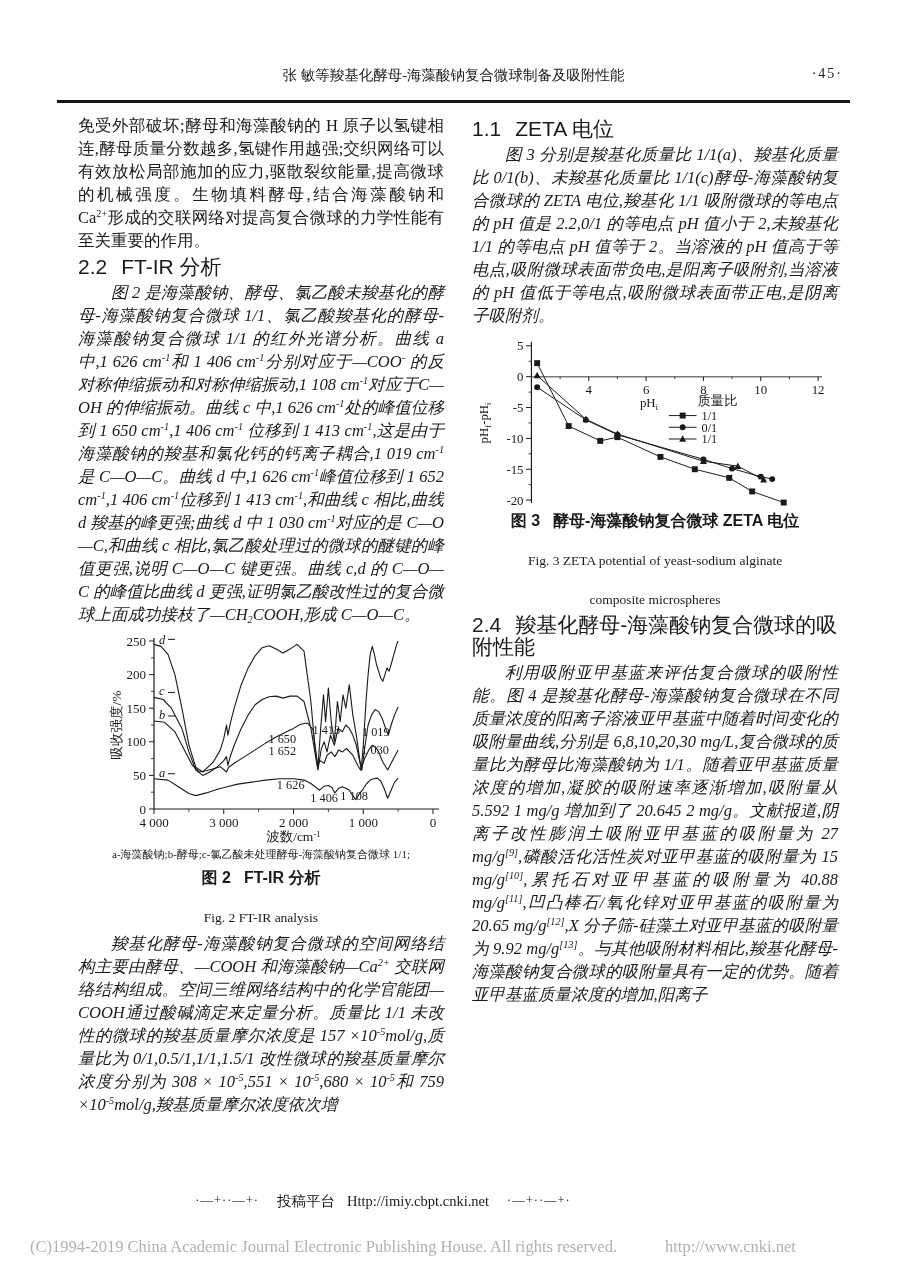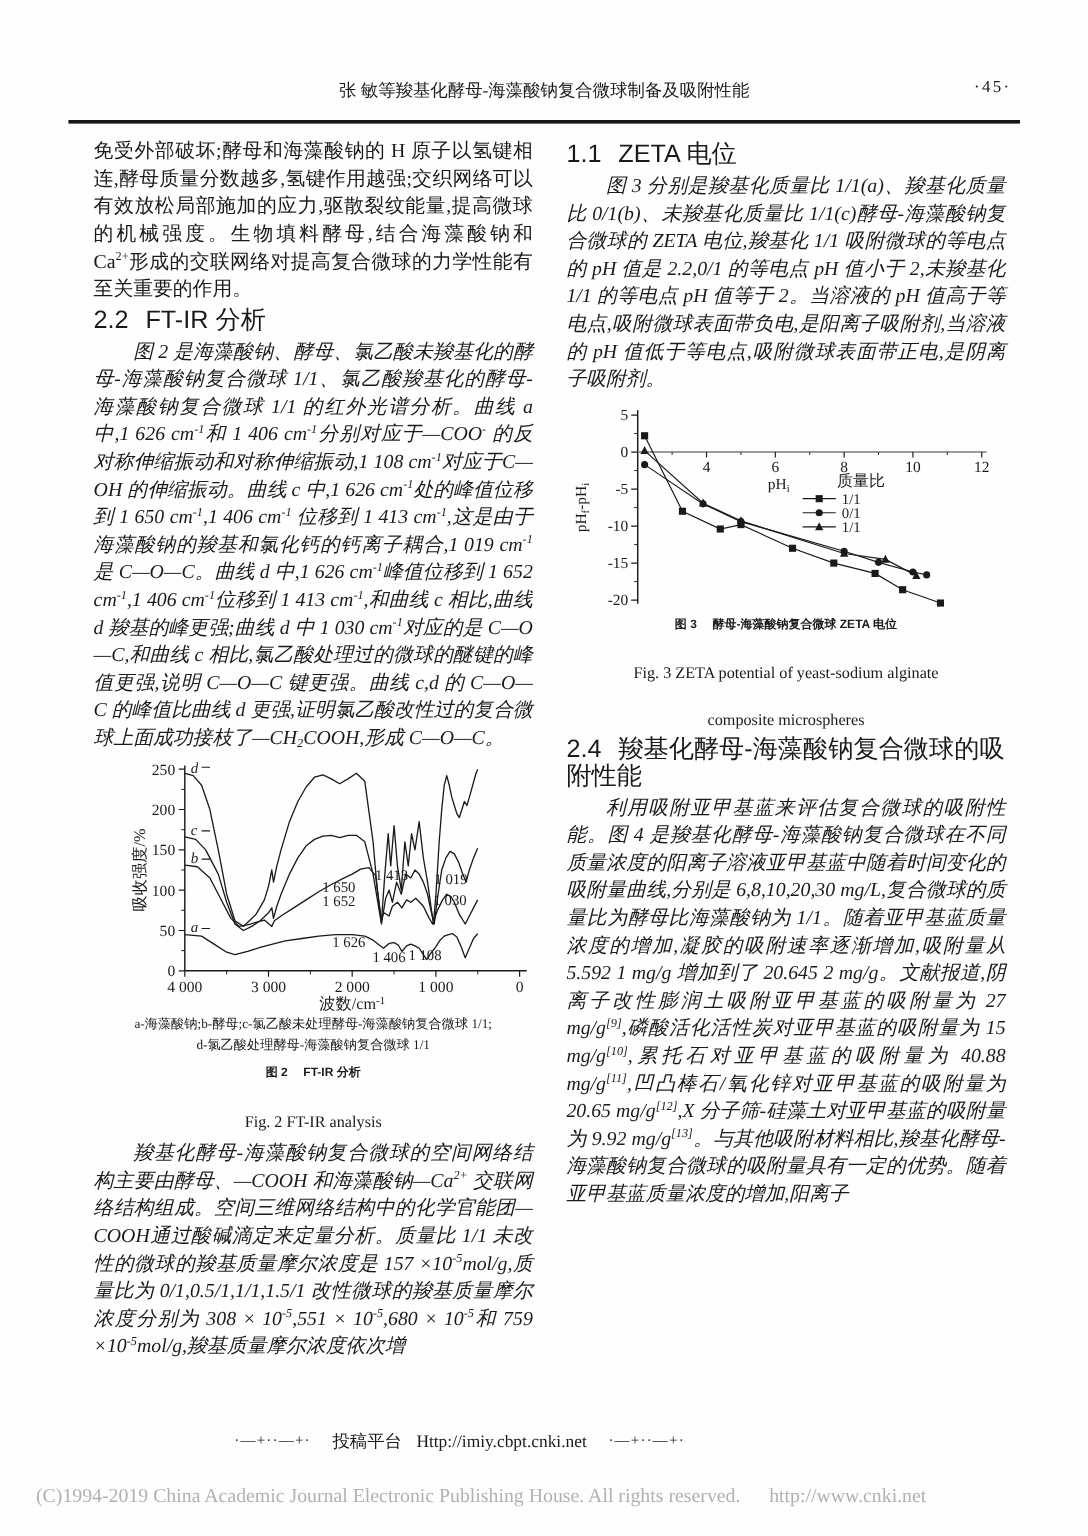--- a/index.html
+++ b/index.html
@@ -20,34 +20,34 @@
          font-family:"Liberation Sans","DejaVu Sans",sans-serif;}
   h3.sec .num{margin-right:14px;}
   sup,sub{line-height:0;font-size:0.62em;}
   sup{vertical-align:0.6em;}
   sub{vertical-align:-0.25em;}
   
   .figure{text-align:center;margin:7px 0 5px;}
   .figure svg{display:block;margin:0 auto;}
   #ftir-chart{margin-left:30px;}
   .fig-note{font-size:11px;line-height:17px;}
-  .fig-title-zh{font-size:10px;font-weight:700;margin-top:5px;line-height:20px;
+  .fig-title-zh{font-size:16px;font-weight:700;margin-top:5px;line-height:20px;
                 font-family:"Liberation Sans","DejaVu Sans",sans-serif;}
   .fig-title-zh .capgap{display:inline-block;width:13px;}
   .fig-title-en{font-size:13.5px;line-height:18px;margin-top:21px;}
   .after-fig{margin-top:10px;}
   svg{font-family:"Liberation Serif","DejaVu Serif",serif;}
   svg text{fill:#1a1a1a;}
   
   .footer{position:absolute;top:1192px;left:0;width:766px;text-align:center;font-size:14.5px;}
   .footer .deco{font-size:12.5px;letter-spacing:1px;position:relative;top:-2px;color:#222;}
   .footer .label{margin:0 12px 0 18px;}
   .footer .url{margin-right:18px;}
   .copyright{position:absolute;top:1237px;left:30px;font-size:16.5px;color:#b1b1b4;white-space:nowrap;}
-  .copyright .curl{margin-left:24px;}
+  .copyright .curl{margin-left:48px;}
 </style>
 </head>
 <body>
 
 <div class="page">
 
   <div class="header">
     <div class="header-center">
       <span class="header-authors">张  敏等</span><span>羧基化酵母-海藻酸钠复合微球制备及吸附性能</span>
     </div>
@@ -114,21 +114,20 @@
             <text x="174.34" y="110.144" text-anchor="middle" font-size="12.3">1 650</text>
             <text x="174.34" y="122.24000000000001" text-anchor="middle" font-size="12.3">1 652</text>
             <text x="218.2825" y="100.736" text-anchor="middle" font-size="12.3">1 413</text>
             <text x="267.805" y="103.424" text-anchor="middle" font-size="12.3">1 019</text>
             <text x="267.10749999999996" y="120.896" text-anchor="middle" font-size="12.3">1 030</text>
             <text x="182.71" y="155.84" text-anchor="middle" font-size="12.3">1 626</text>
             <text x="216.19" y="168.608" text-anchor="middle" font-size="12.3">1 406</text>
             <text x="246.1825" y="167.264" text-anchor="middle" font-size="12.3">1 108</text>
           </svg>
         <div class="fig-note">a-海藻酸钠;b-酵母;c-氯乙酸未处理酵母-海藻酸钠复合微球 1/1;</div>
-        <div class="fig-note">d-氯乙酸处理酵母-海藻酸钠复合微球 1/1</div>
         <div class="fig-title-zh"><span>图 2</span><span class="capgap"></span><span>FT-IR 分析</span></div>
         <div class="fig-title-en">Fig. 2   FT-IR analysis</div>
       </div>
 
       <p class="body indent after-fig">羧基化酵母-海藻酸钠复合微球的空间网络结构主要由酵母、—COOH 和海藻酸钠—Ca<sup>2+</sup> 交联网络结构组成。空间三维网络结构中的化学官能团—COOH通过酸碱滴定来定量分析。质量比 1/1 未改性的微球的羧基质量摩尔浓度是 157 ×10<sup>-5</sup>mol/g,质量比为 0/1,0.5/1,1/1,1.5/1 改性微球的羧基质量摩尔浓度分别为 308 × 10<sup>-5</sup>,551 × 10<sup>-5</sup>,680 × 10<sup>-5</sup>和 759 ×10<sup>-5</sup>mol/g,羧基质量摩尔浓度依次增</p>
     </div>
 
     <div class="col">
       <h3 class="sec"><span class="num">1.1</span><span>ZETA 电位</span></h3>
       <p class="body indent">图 3 分别是羧基化质量比 1/1(a)、羧基化质量比 0/1(b)、未羧基化质量比 1/1(c)酵母-海藻酸钠复合微球的 ZETA 电位,羧基化 1/1 吸附微球的等电点的 pH 值是 2.2,0/1 的等电点 pH 值小于 2,未羧基化 1/1 的等电点 pH 值等于 2。当溶液的 pH 值高于等电点,吸附微球表面带负电,是阳离子吸附剂,当溶液的 pH 值低于等电点,吸附微球表面带正电,是阴离子吸附剂。</p>

